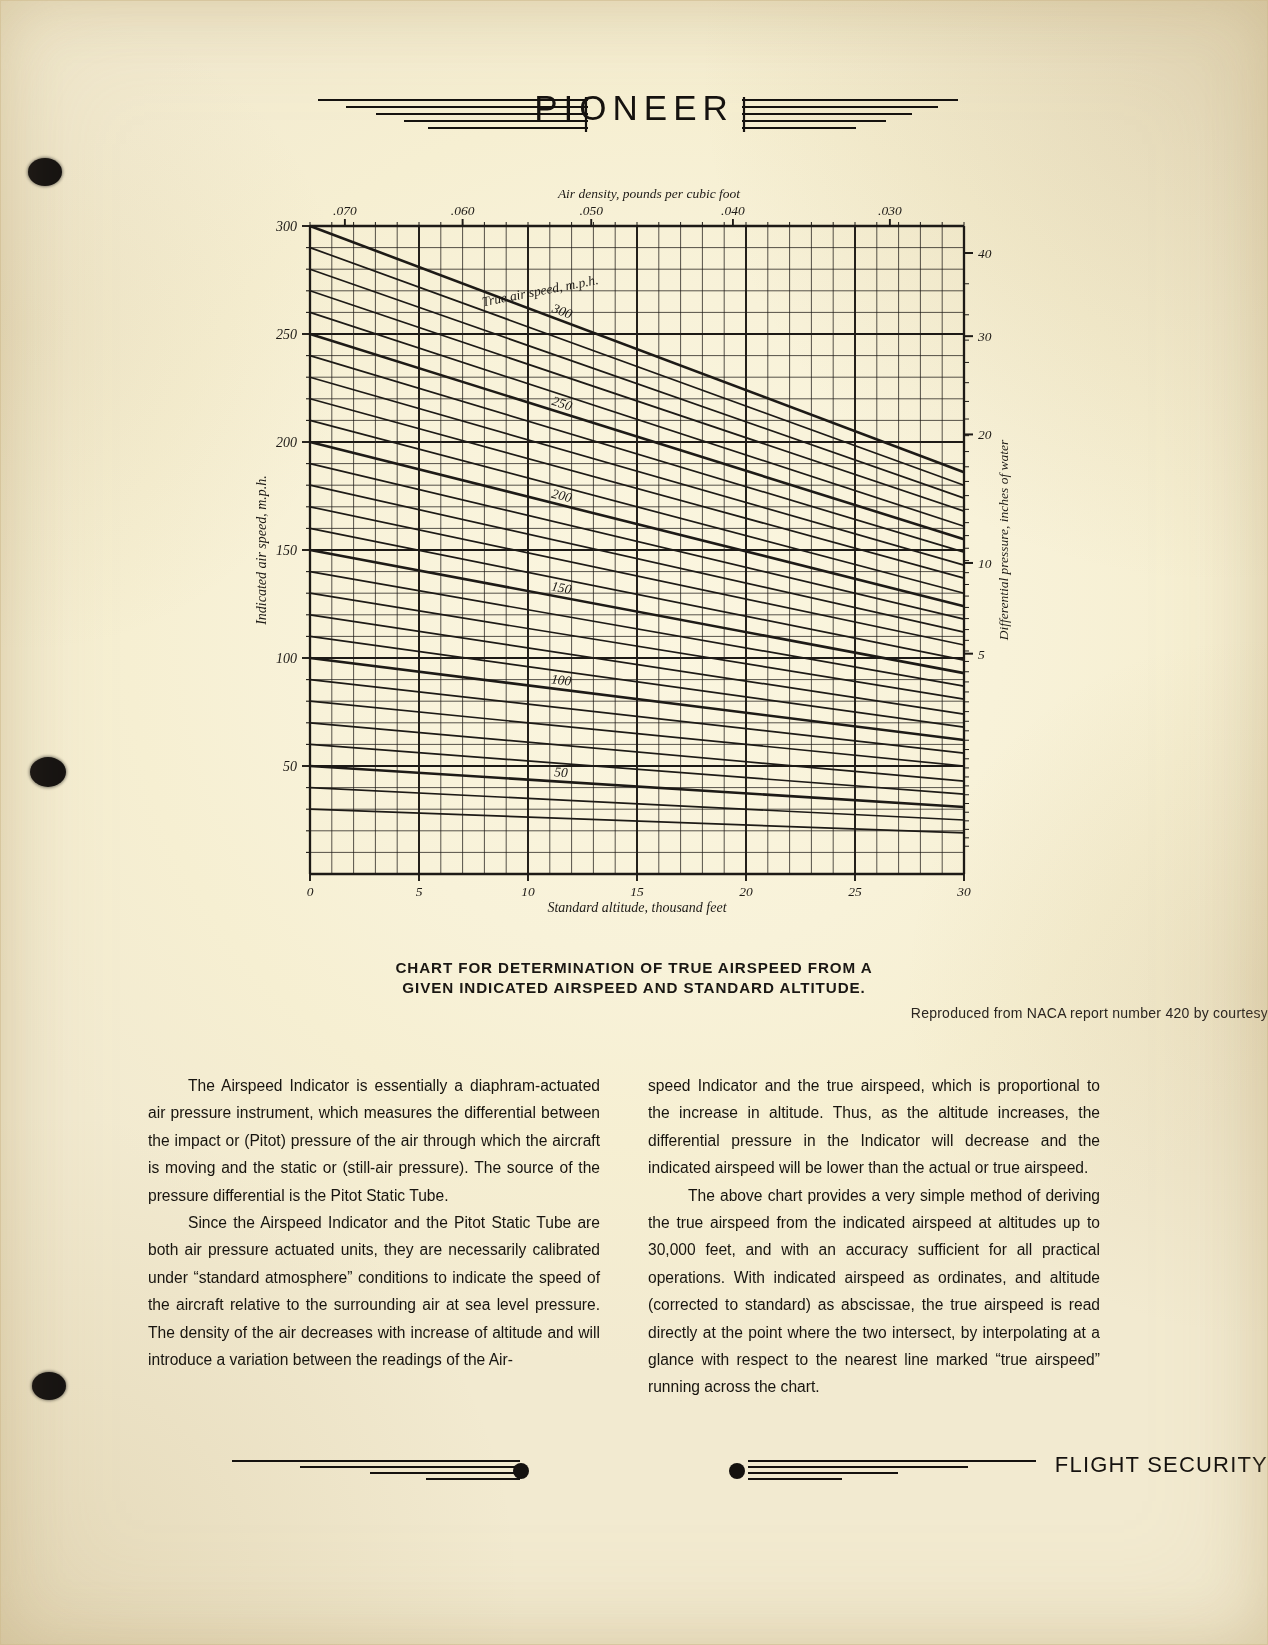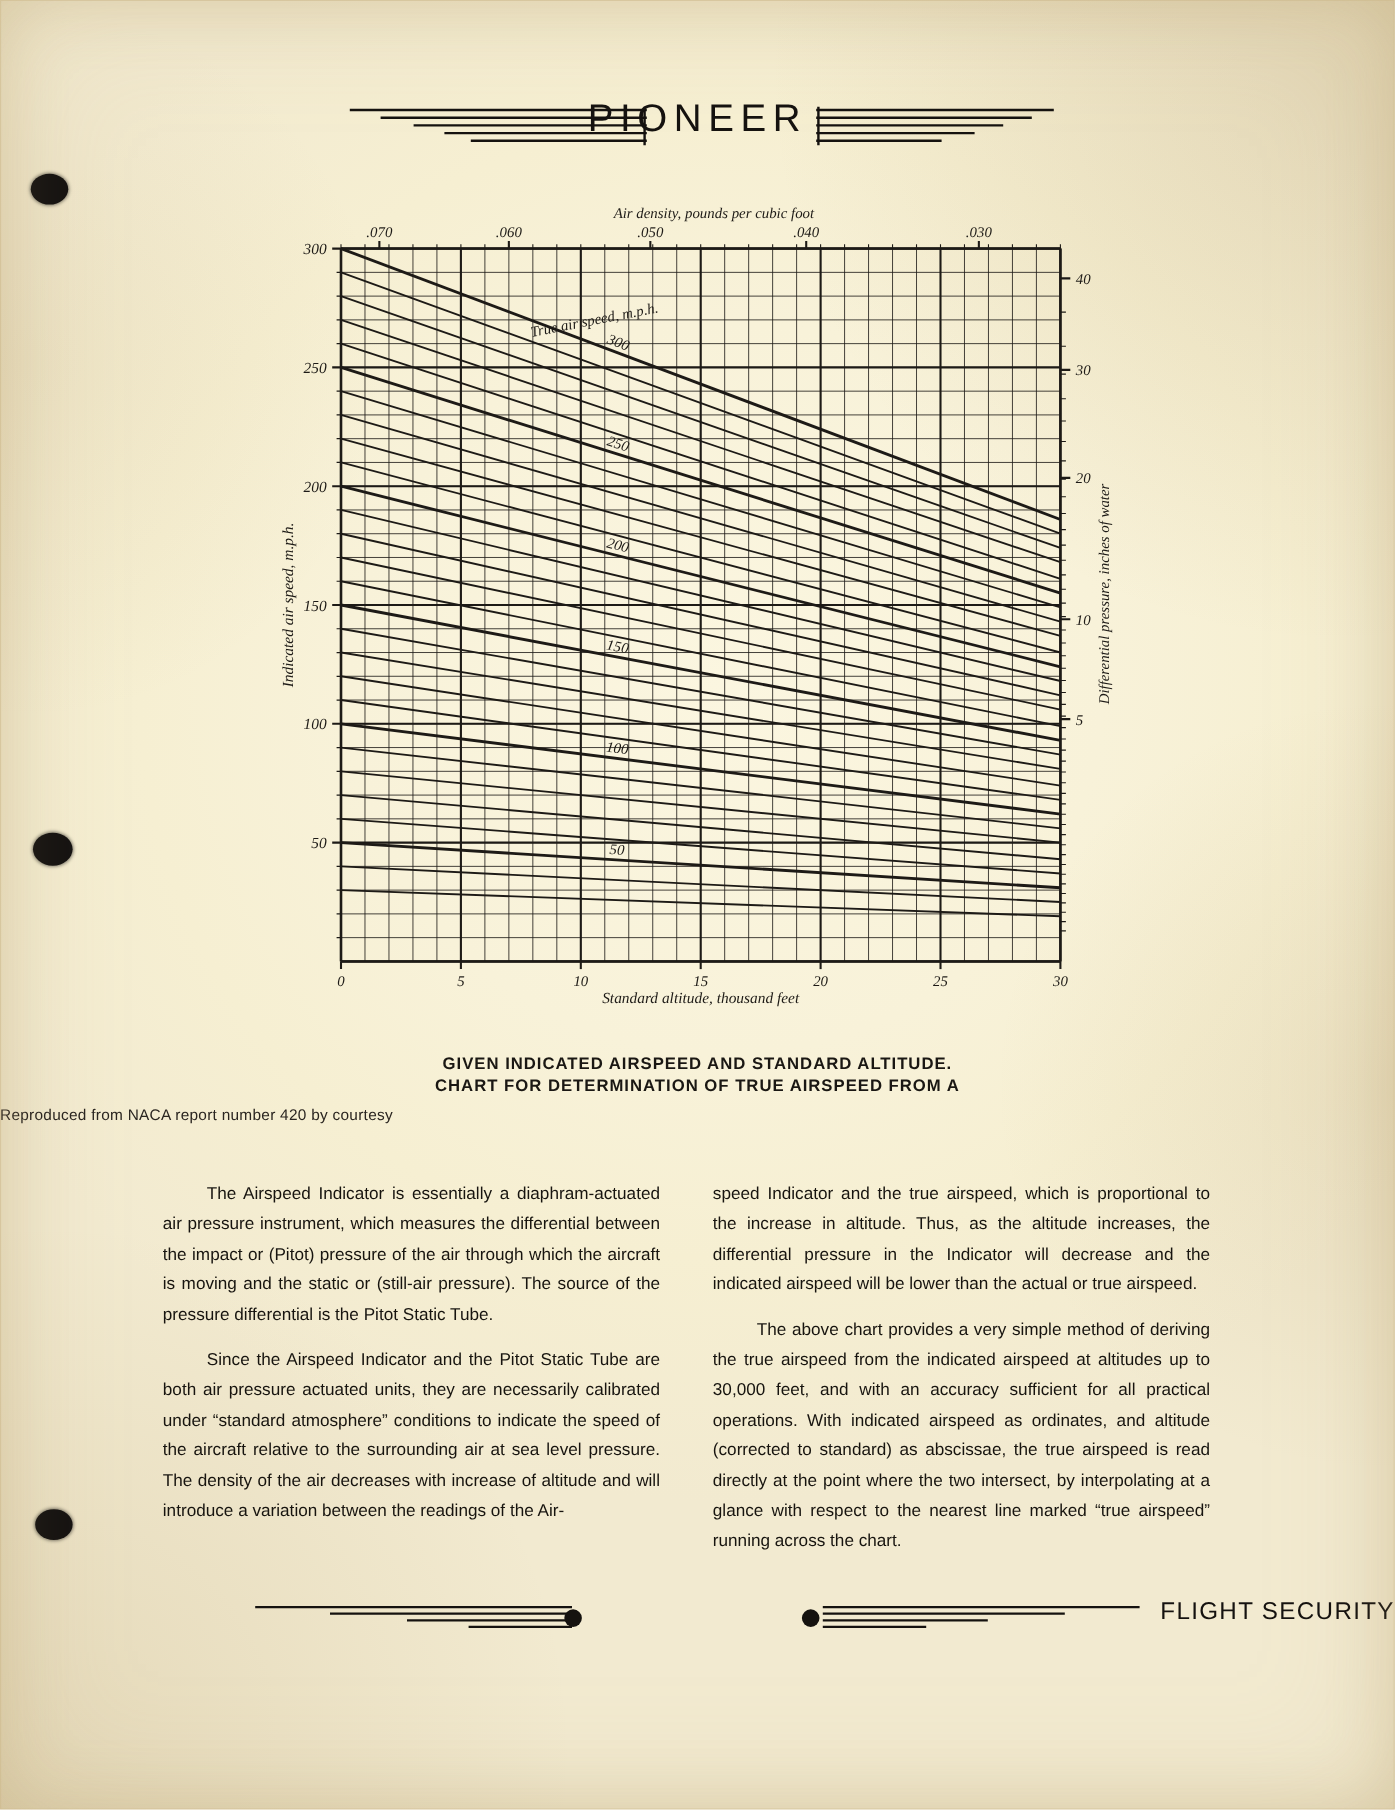--- a/index.html
+++ b/index.html
@@ -64,33 +64,33 @@
 
   
   #caption {
     position:absolute; left:0; right:0; top:958px;
     text-align:center;
     color:#1a1713;
     font-size:15.2px; font-weight:bold; letter-spacing:.9px; line-height:20px;
   }
   #credit {
     position:absolute; left:0; right:0; top:1004px;
-    text-align:left; color:#2a2520;
+    text-align:right; color:#2a2520;
     font-size:14px; line-height:19px; letter-spacing:.25px;
   }
 
   
   #body-text {
     position:absolute; left:148px; top:1072px; width:968px; height:330px;
     display:flex; gap:48px;
     color:#17140f;
   }
   .col { width:452px; font-size:15.6px; line-height:27.4px; text-align:justify; }
   .col p { margin:0; text-indent:40px; }
-  .col p + p { margin-top:14px; }
+  .col p + p { margin-top:0; }
   .col p.cont { text-indent:0; }
 
   
   #footer { position:absolute; left:0; right:0; top:1452px; height:40px; }
   #footer-label {
     position:absolute; left:0; right:0; top:0; text-align:right;
     font-size:22px; letter-spacing:1.2px; color:#15120f;
   }
 
   svg { display:block; }
@@ -404,22 +404,22 @@
         <text x="726" y="155.16000000000008" font-size="13.5" fill="#1d1a16" text-anchor="start" font-style="italic">30</text>
         <text x="726" y="253.44" font-size="13.5" fill="#1d1a16" text-anchor="start" font-style="italic">20</text>
         <text x="726" y="381.96000000000004" font-size="13.5" fill="#1d1a16" text-anchor="start" font-style="italic">10</text>
         <text x="726" y="472.67999999999995" font-size="13.5" fill="#1d1a16" text-anchor="start" font-style="italic">5</text>
         <text x="756" y="354" font-size="13.5" fill="#1d1a16" text-anchor="middle" font-style="italic" transform="rotate(-90 756 354)">Differential pressure, inches of water</text>
       </g>
   </svg>
 </div>
 
 <div id="caption">
+  <div>CHART FOR DETERMINATION OF TRUE AIRSPEED FROM A</div>
   <div>GIVEN INDICATED AIRSPEED AND STANDARD ALTITUDE.</div>
-  <div>CHART FOR DETERMINATION OF TRUE AIRSPEED FROM A</div>
 </div>
 <div id="credit">
   <div>Reproduced from NACA report number 420 by courtesy</div>
 </div>
 
 <div id="body-text">
   <div class="col">
     <p>The Airspeed Indicator is essentially a diaphram-actuated air pressure instrument, which measures the differential between the impact or (Pitot) pressure of the air through which the aircraft is moving and the static or (still-air pressure). The source of the pressure differential is the Pitot Static Tube.</p>
     <p>Since the Airspeed Indicator and the Pitot Static Tube are both air pressure actuated units, they are necessarily calibrated under “standard atmosphere” conditions to indicate the speed of the aircraft relative to the surrounding air at sea level pressure. The density of the air decreases with increase of altitude and will introduce a variation between the readings of the Air-</p>
   </div>

